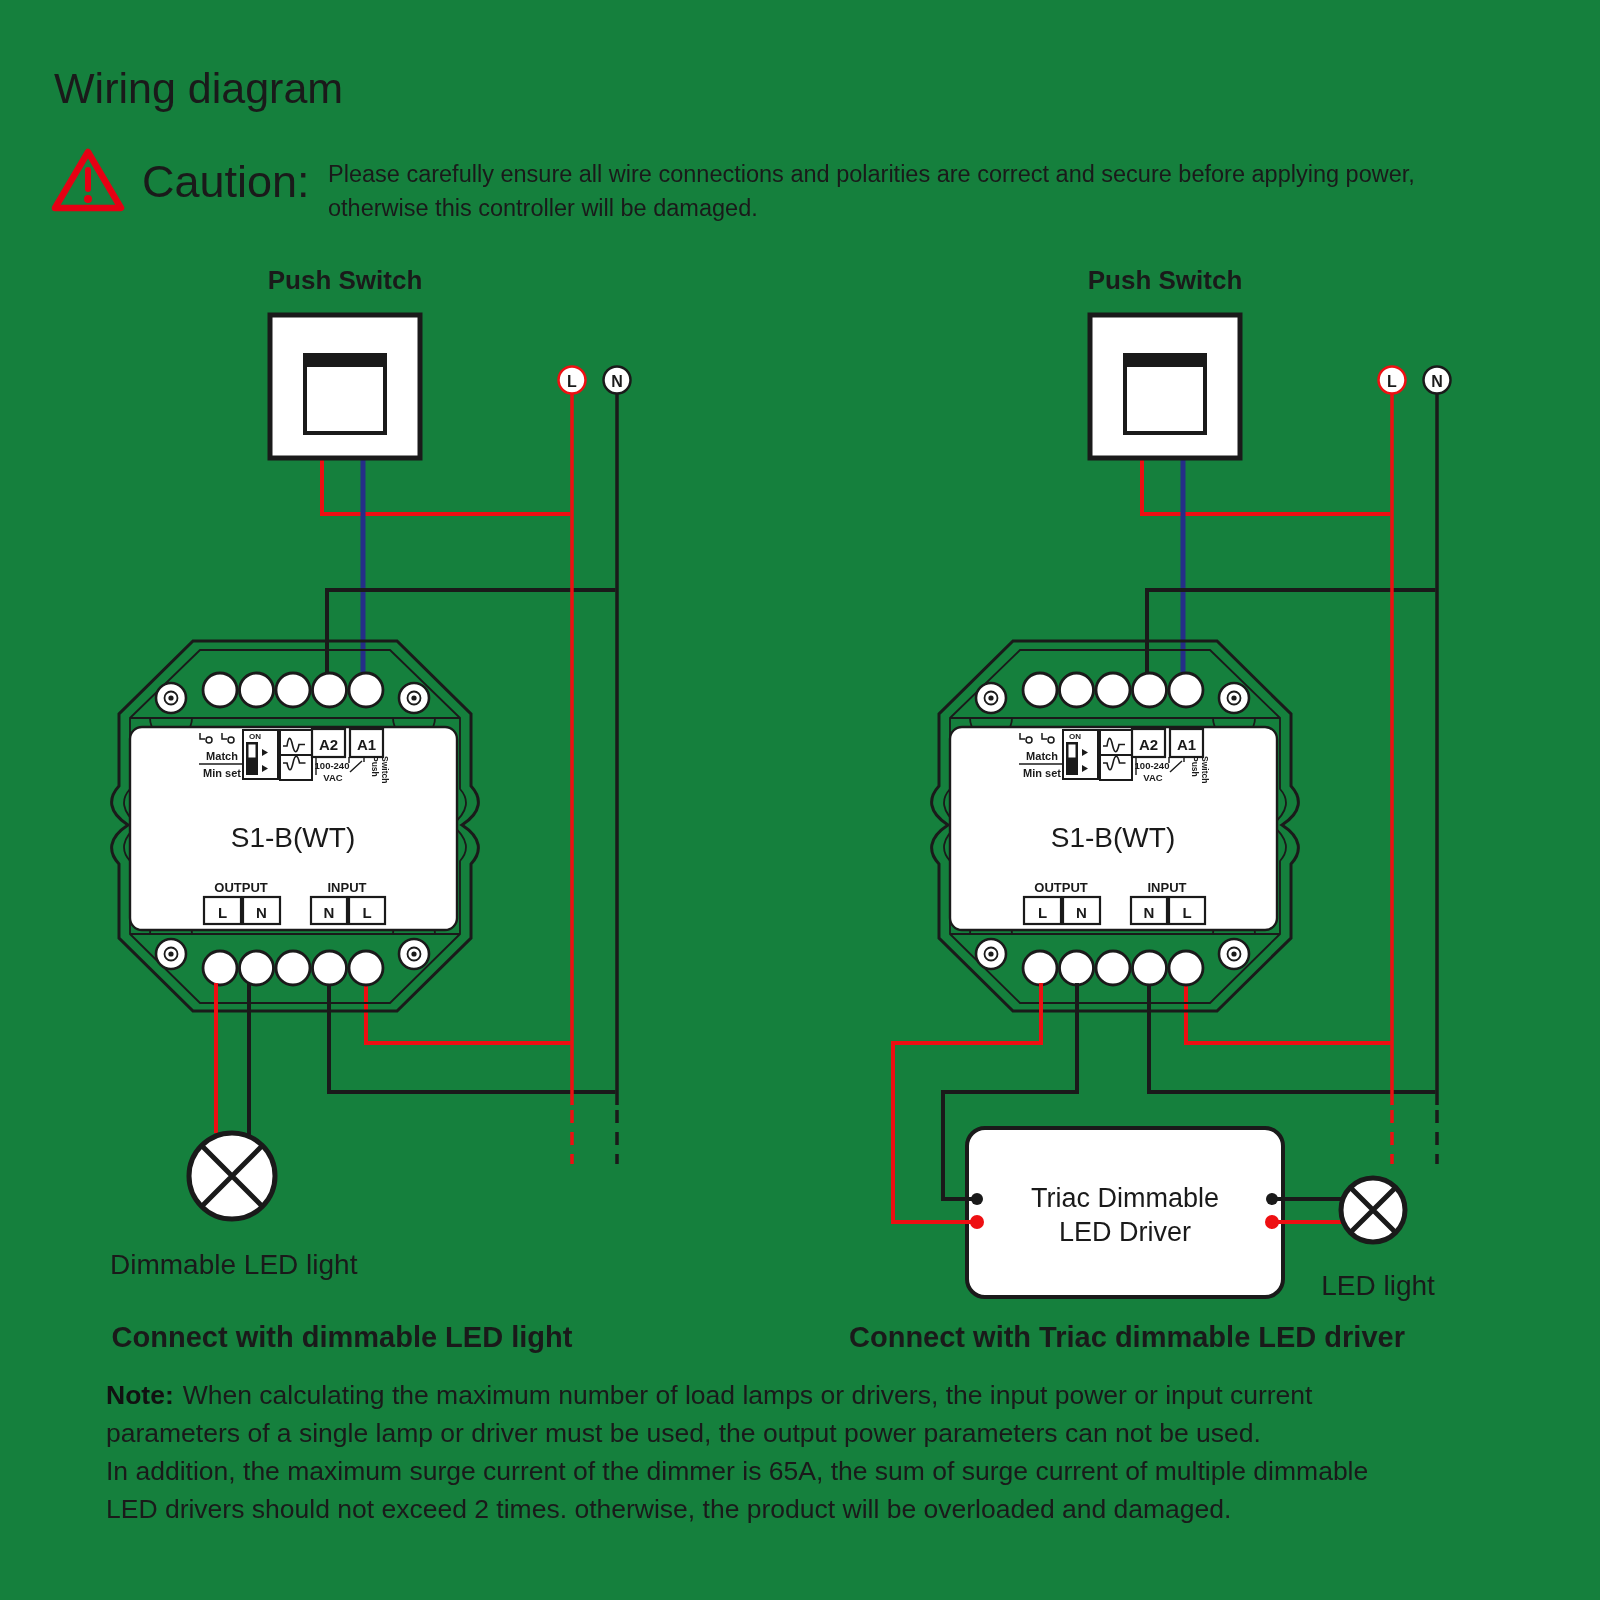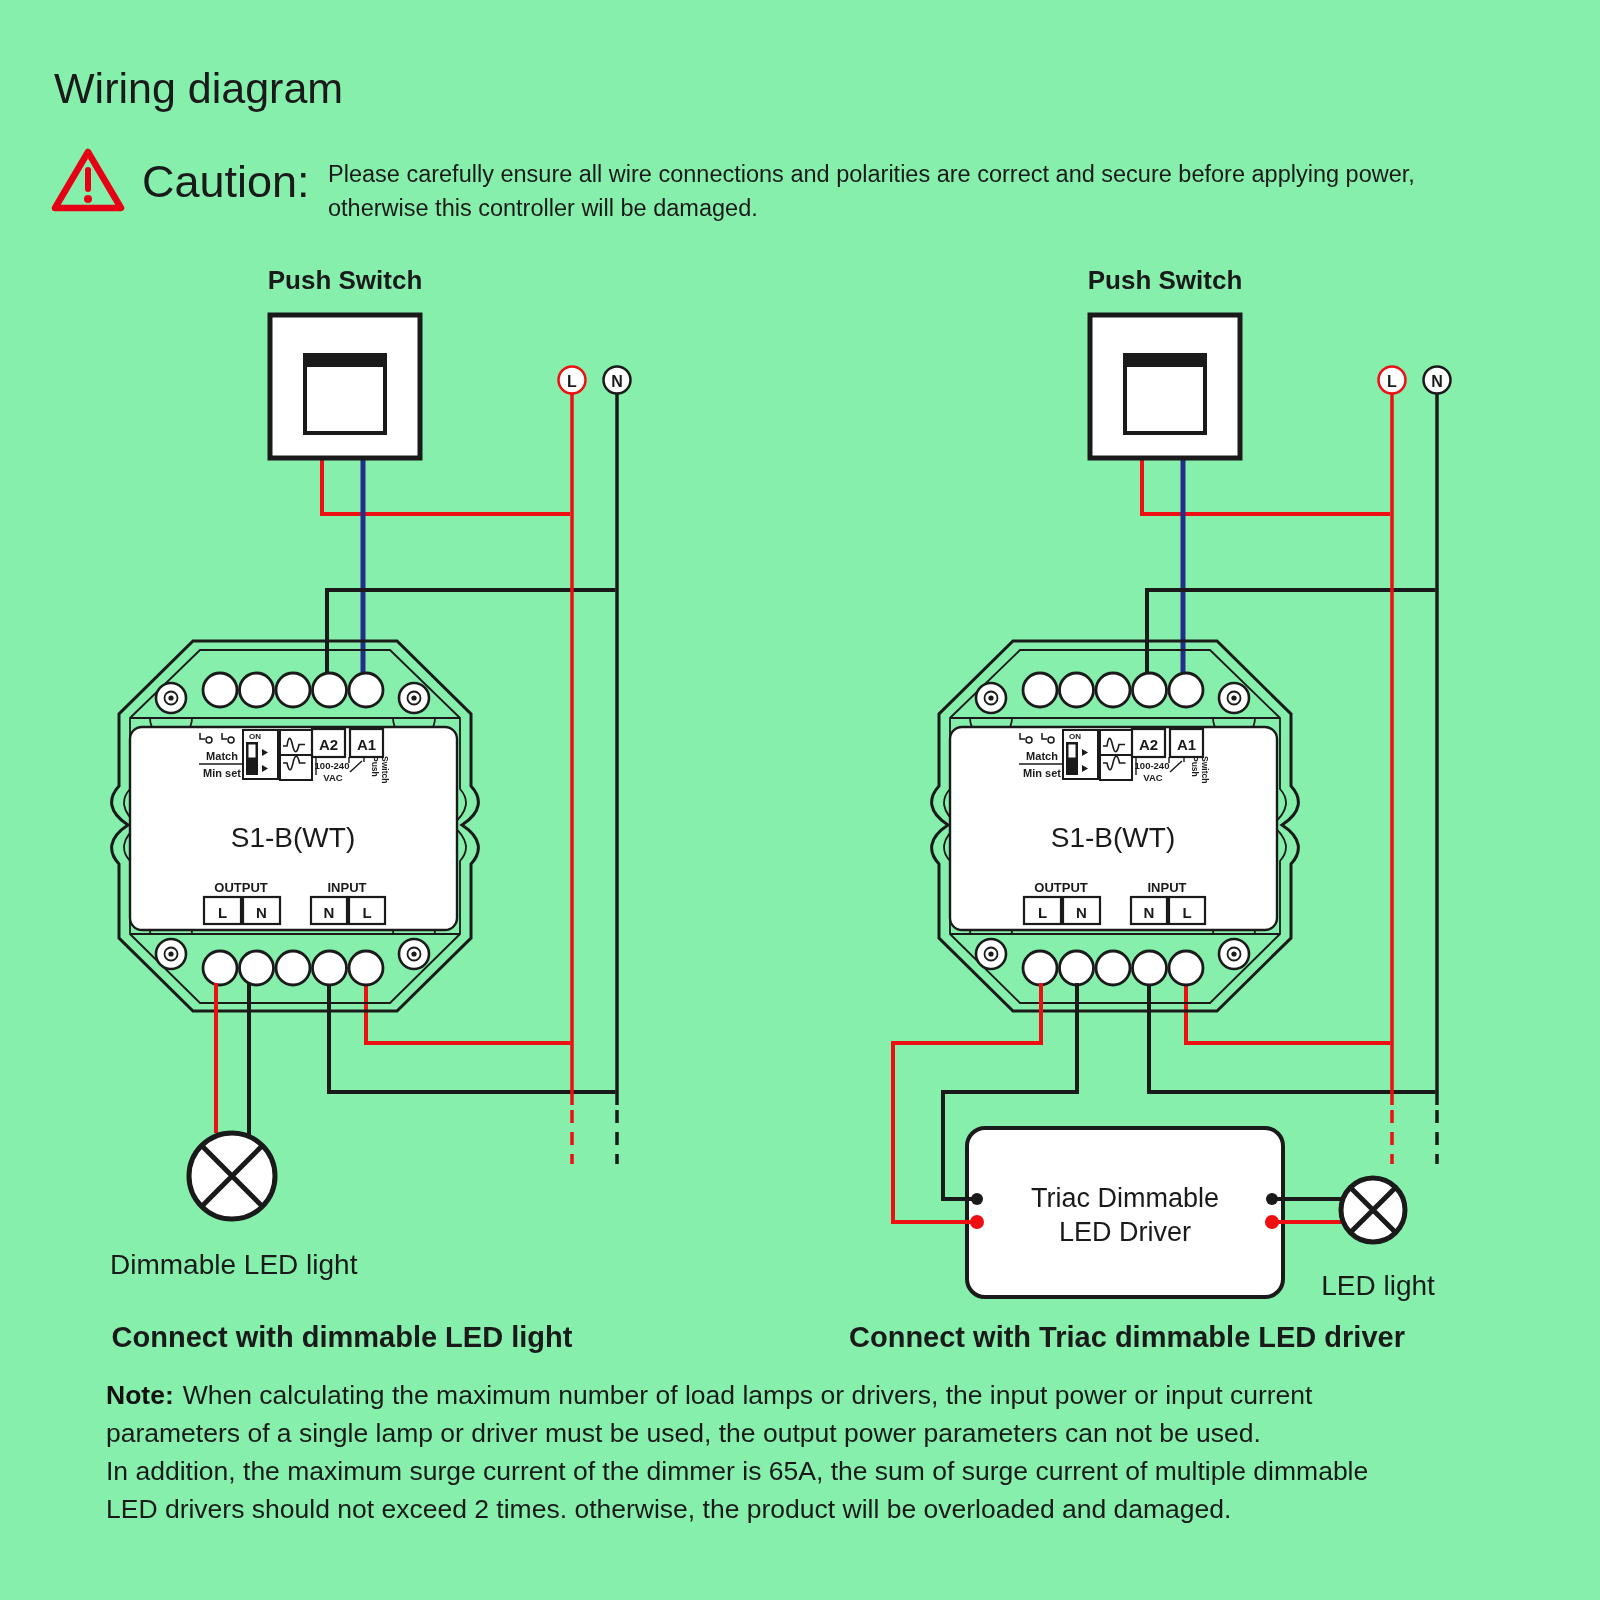--- a/index.html
+++ b/index.html
@@ -1,16 +1,16 @@
 <!DOCTYPE html>
 <html><head>
 <meta charset="utf-8">
 <style>
   html,body{margin:0;padding:0;background:#ffffff;}
-  #page{position:relative;width:1600px;height:1600px;background:#86efac;overflow:hidden;
+  #page{position:relative;width:1600px;height:1600px;background:#15803d;overflow:hidden;
         font-family:"Liberation Sans", sans-serif;}
   svg text{font-family:"Liberation Sans", sans-serif;fill:#1a1a1a;}
   .nf{fill:none}
   .wf{fill:#ffffff}
   .k{stroke:#1a1a1a}
   .r{stroke:#ee0f12}
   .bl{stroke:#252e88}
   .dash{stroke-dasharray:13 9}
   .mid{text-anchor:middle}
 </style>

